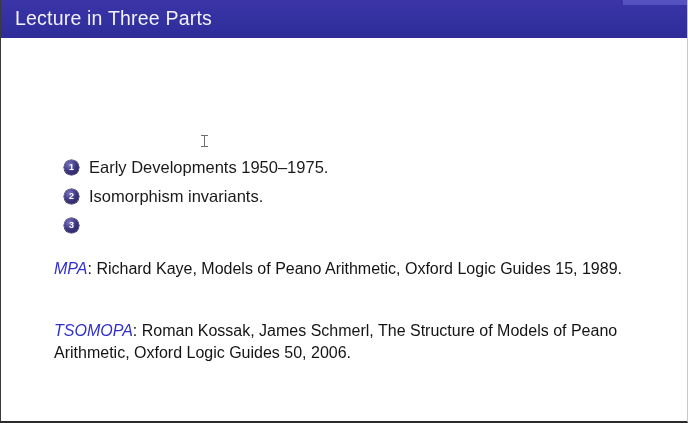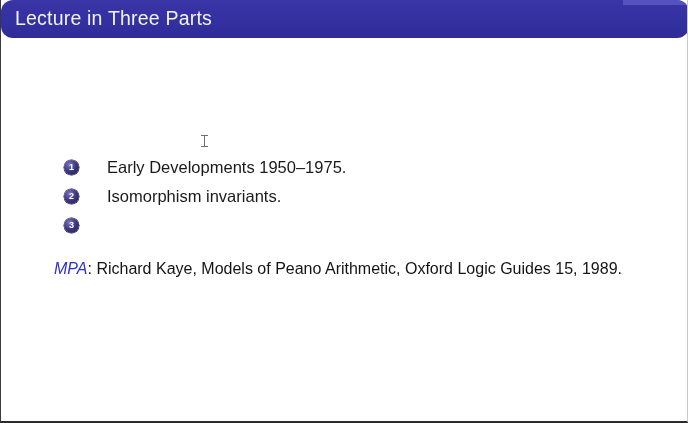--- a/index.html
+++ b/index.html
@@ -26,21 +26,20 @@
   
   #title-bar {
     position: absolute;
     left: 0;
     top: 0;
     width: 688px;
     height: 38px;
     background: #3333a0;
     background: linear-gradient(to bottom, #3b35a8 0%, #3330a0 55%, #2f2c99 100%);
     overflow: hidden;
-    border-radius: 12px;
   }
   #title-bar-accent {
     position: absolute;
     right: 0px;
     top: 0px;
     width: 66px;
     height: 5px;
     background: #5a58c4;
     opacity: .85;
   }
@@ -89,21 +88,21 @@
     background: radial-gradient(circle at 36% 30%, #7a75c4 0%, #3c3680 48%, #211c55 100%);
     color: #ffffff;
     font-size: 9px;
     line-height: 15px;
     text-align: center;
     font-weight: 700;
     box-shadow: 0 0 0 0.5px #1b1740;
   }
   .item-text {
     flex: 1 1 auto;
-    margin-left: 28px;
+    margin-left: 10px;
     font-size: 16.5px;
     line-height: 23px;
     color: #1a1a1a;
     white-space: nowrap;
   }
 
   
   .reference-block {
     position: absolute;
     left: 52px;
@@ -175,20 +174,23 @@
       <div class="list-item">
         <span class="item-bullet">3</span>
       </div>
 
     </div>
 
     <div class="reference-block" id="reference-mpa">
       <span class="ref-key">MPA</span><span>: </span><span>Richard Kaye, Models of Peano Arithmetic, Oxford Logic Guides 15, 1989.</span>
     </div>
 
+    <div class="reference-block" id="reference-tsomopa">
+      <span class="ref-key">TSOMOPA</span><span>: </span><span>Roman Kossak, James Schmerl, The Structure of Models of Peano Arithmetic, Oxford Logic Guides 50, 2006.</span>
+    </div>
 
     <div id="text-cursor">
       <div class="cap-top"></div>
       <div class="beam"></div>
       <div class="cap-bottom"></div>
     </div>
 
   </div>
 </div>
 

